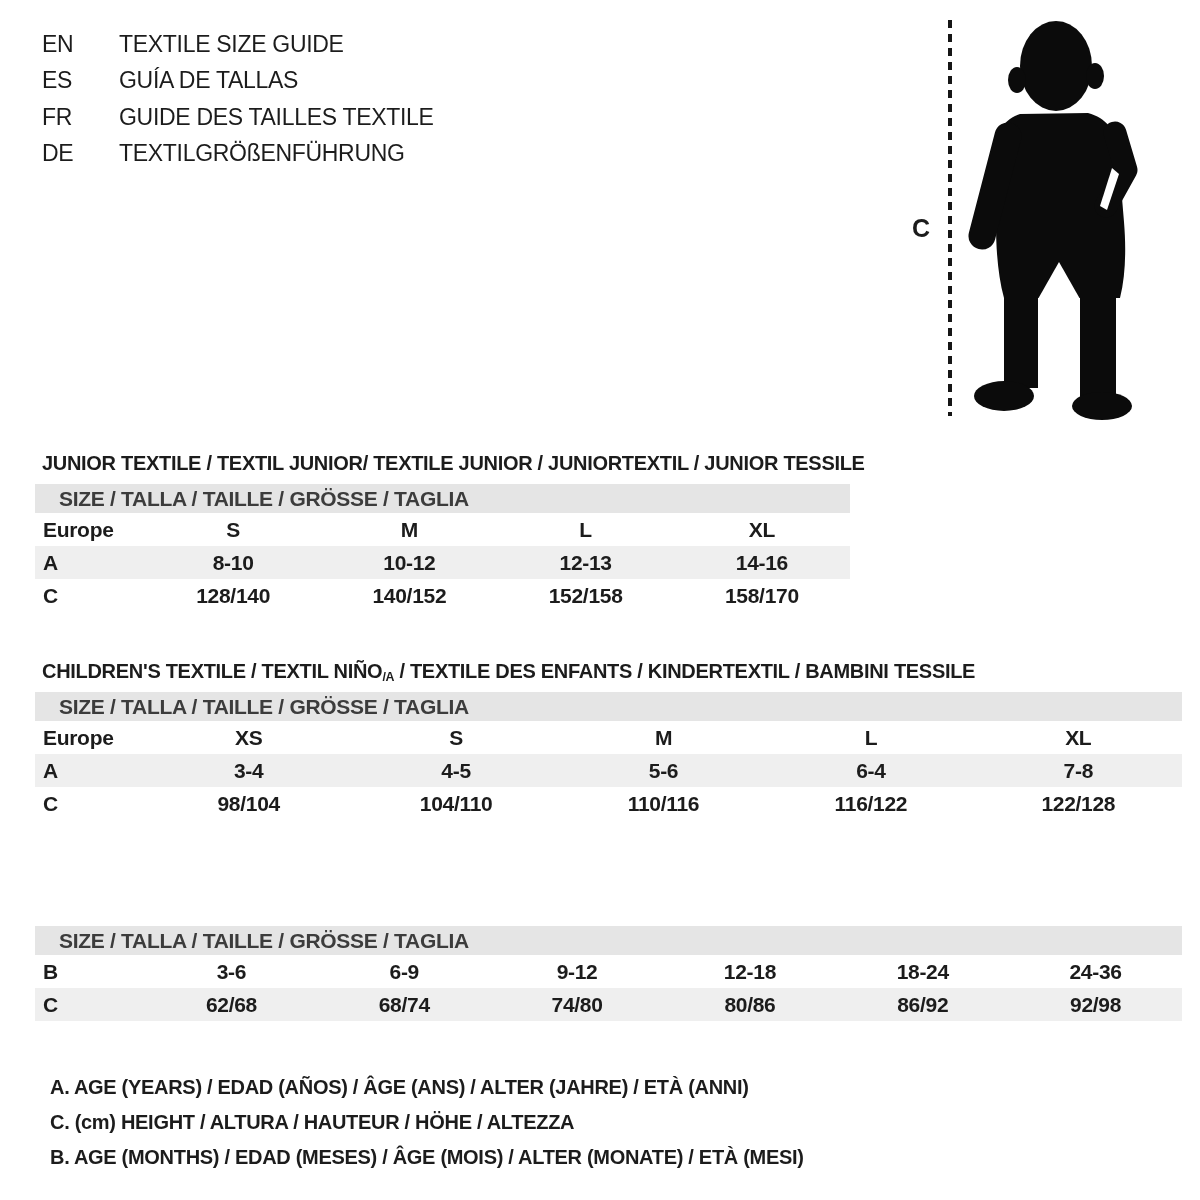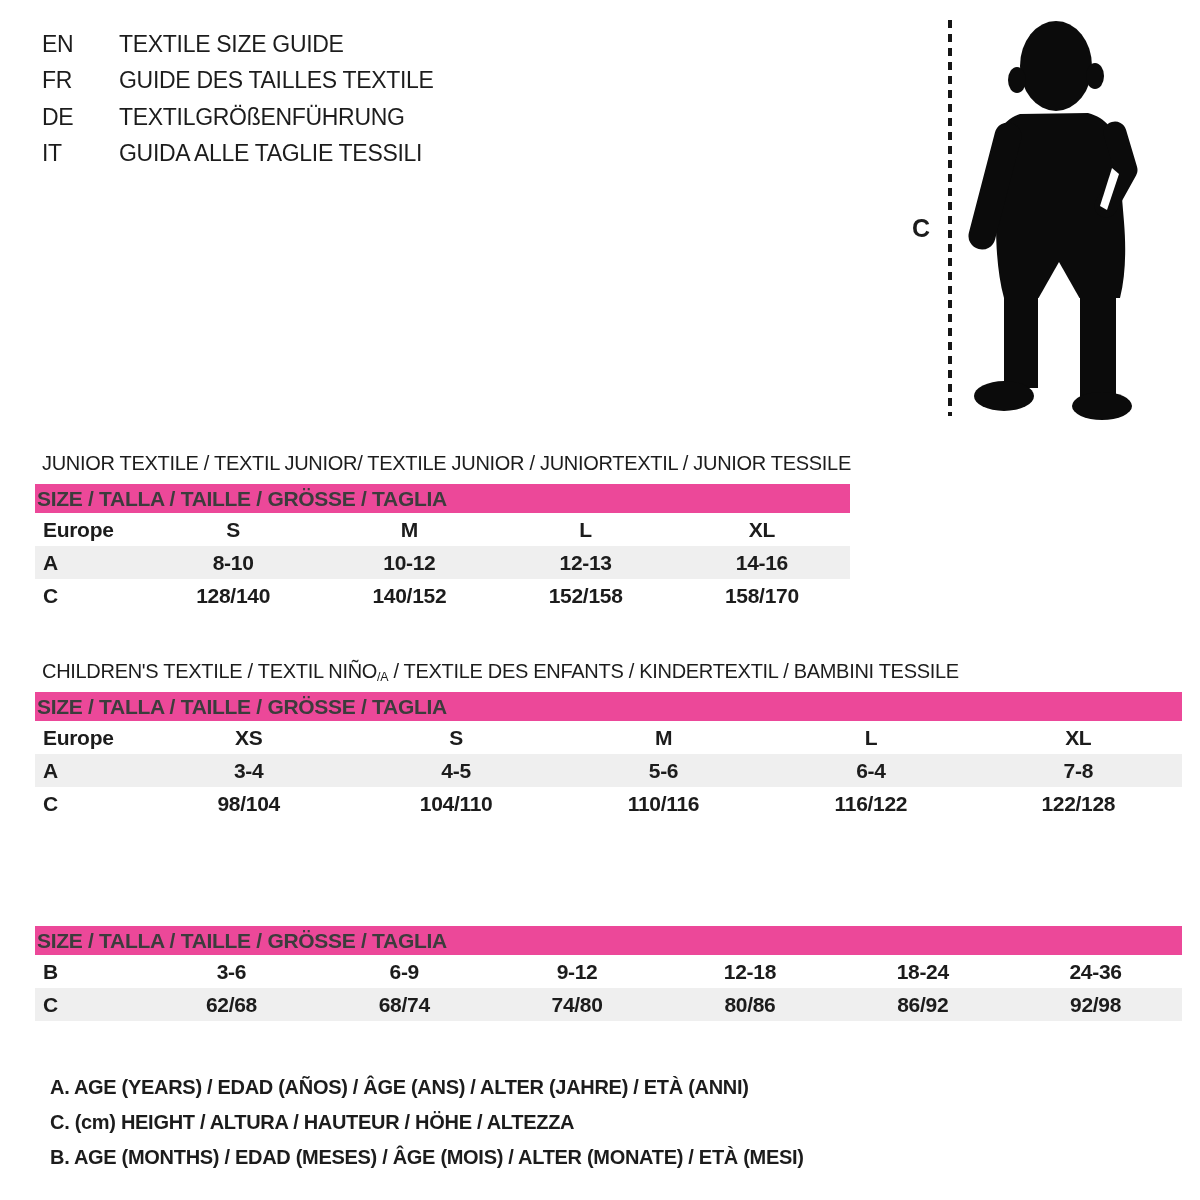--- a/index.html
+++ b/index.html
@@ -34,41 +34,41 @@
   .dash-line {
     position: absolute; left: 948px; top: 20px;
     width: 4px; height: 396px;
     background: repeating-linear-gradient(to bottom, #161616 0 8px, transparent 8px 14px);
   }
   .toddler-svg { position: absolute; left: 960px; top: 18px; }
 
   
   .section-title {
     position: absolute; left: 42px;
-    font-size: 20px; font-weight: normal;
+    font-size: 20px; font-weight: bold;
     white-space: nowrap;
   }
   .title-junior   { top: 435px; }
   .title-children { top: 643px; text-align: right; }
   .title-babies   { top: 849px; line-height: 35px; white-space: normal; width: 950px; }
   .sub-suffix { font-size: 0.62em; vertical-align: -0.25em; }
 
   
   .tbl { position: absolute; left: 35px; }
   .tbl-junior   { top: 484px; width: 815px;  }
   .tbl-children { top: 692px; width: 1147px; }
   .tbl-babies   { top: 926px; width: 1147px; }
 
   .tbl-header {
     height: 29px;
-    background: #ec4899;
+    background: #e5e5e5;
     color: #3c3c3c;
     font-size: 21px; font-weight: bold;
     display: flex; align-items: center;
-    padding-left: 2px;
+    padding-left: 24px;
     box-sizing: border-box;
   }
   .tbl-row {
     height: 33px;
     display: grid; align-items: center;
     font-size: 21px; font-weight: bold;
   }
   .tbl-junior   .tbl-row { grid-template-columns: 110px repeat(4, 1fr); }
   .tbl-children .tbl-row { grid-template-columns: 110px repeat(5, 1fr); }
   .tbl-babies   .tbl-row { grid-template-columns: 110px repeat(6, 1fr); }
@@ -88,30 +88,30 @@
 <body>
 
 <div class="canvas">
 
   <section class="languages">
     <div class="lang-row">
       <span class="lang-code">EN</span>
       <span class="lang-title">TEXTILE SIZE GUIDE</span>
     </div>
     <div class="lang-row">
+      <span class="lang-code">ES</span>
+      <span class="lang-title">GUÍA DE TALLAS</span>
+    </div>
+    <div class="lang-row">
       <span class="lang-code">FR</span>
       <span class="lang-title">GUIDE DES TAILLES TEXTILE</span>
     </div>
     <div class="lang-row">
       <span class="lang-code">DE</span>
       <span class="lang-title">TEXTILGRÖßENFÜHRUNG</span>
-    </div>
-    <div class="lang-row">
-      <span class="lang-code">IT</span>
-      <span class="lang-title">GUIDA ALLE TAGLIE TESSILI</span>
     </div>
   </section>
 
   <div class="measure-label">C</div>
   <div class="dash-line"></div>
 
   <svg class="toddler-svg" width="180" height="402" viewBox="0 0 180 402" aria-hidden="true">
     <g fill="#0b0b0b">
 
       <path d="M 60 96

